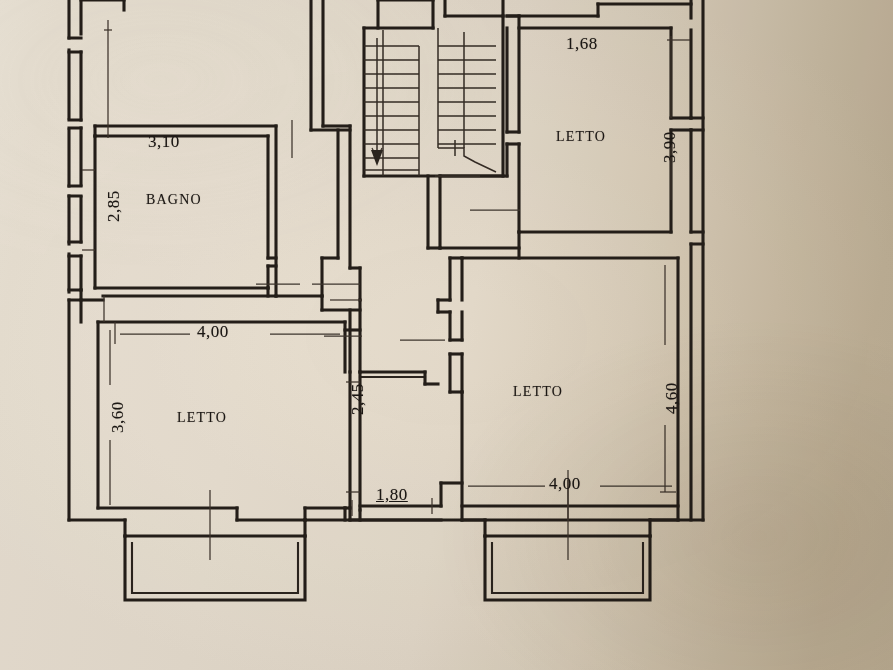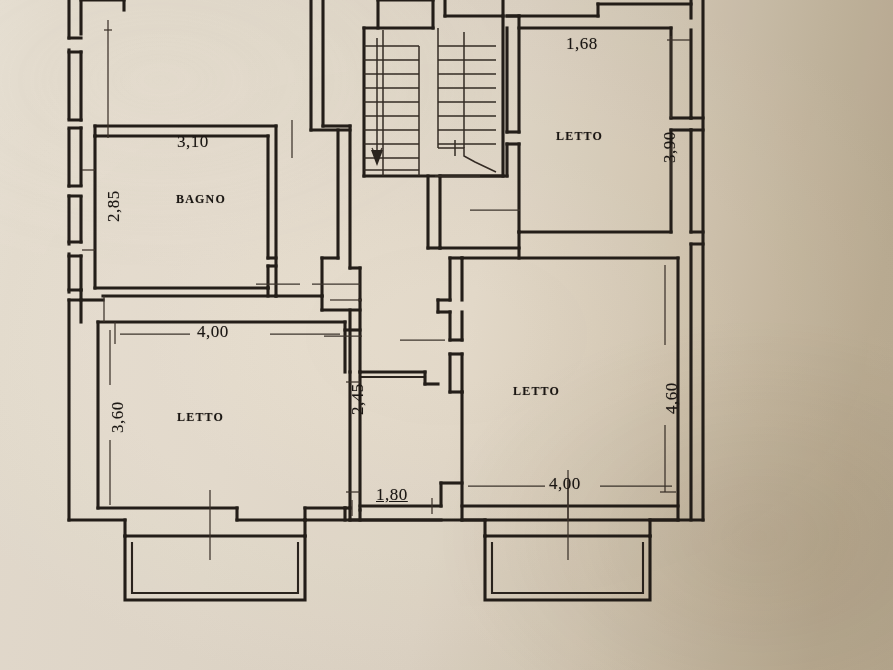--- a/index.html
+++ b/index.html
@@ -50,22 +50,22 @@
     color: #1b1714;
     white-space: nowrap;
     font-family: "Liberation Serif", serif;
     text-shadow: 0 0 1px rgba(40,30,20,0.35);
   }
   .dim-label {
     font-size: 17px;
     letter-spacing: .5px;
   }
   .room-label {
-    font-size: 12px;
-    font-weight: bold;
+    font-size: 14px;
+    font-weight: normal;
     letter-spacing: 1.2px;
   }
   .street-label {
     font-size: 19px;
     font-weight: bold;
     letter-spacing: .3px;
   }
   .rot90 {
     transform: rotate(-90deg);
     transform-origin: left top;
@@ -352,25 +352,25 @@
       <path class="dl" d="M400,340 L445,340"></path>
       <path class="dl" d="M470,210 L520,210"></path>
       <path class="dl" d="M435,176 L480,176"></path>
 
       <path class="dl" d="M210,490 L210,560"></path>
       <path class="dl" d="M568,480 L568,560"></path>
       <path class="dl" d="M568,470 L568,520"></path>
     </g>
   </svg>
 
-  <div class="dim-label" style="left:177px; top:132px;text-align:center;">3,10</div>
+  <div class="dim-label" style="left:148px; top:132px;text-align:center;">3,10</div>
 
   <div class="dim-label rot90" style="left:104px; top:222px;">2,85</div>
 
-  <div class="room-label" style="left:146px; top:192px;margin-left:30px;">BAGNO</div>
+  <div class="room-label" style="left:146px; top:192px;">BAGNO</div>
 
   <div class="dim-label" style="left:566px; top:34px;">1,68</div>
 
   <div class="dim-label rot90" style="left:660px; top:163px;">3,90</div>
 
   <div class="room-label" style="left:556px; top:129px;">LETTO</div>
 
   <div class="dim-label" style="left:197px; top:322px;">4,00</div>
 
   <div class="dim-label rot90" style="left:108px; top:433px;">3,60</div>

